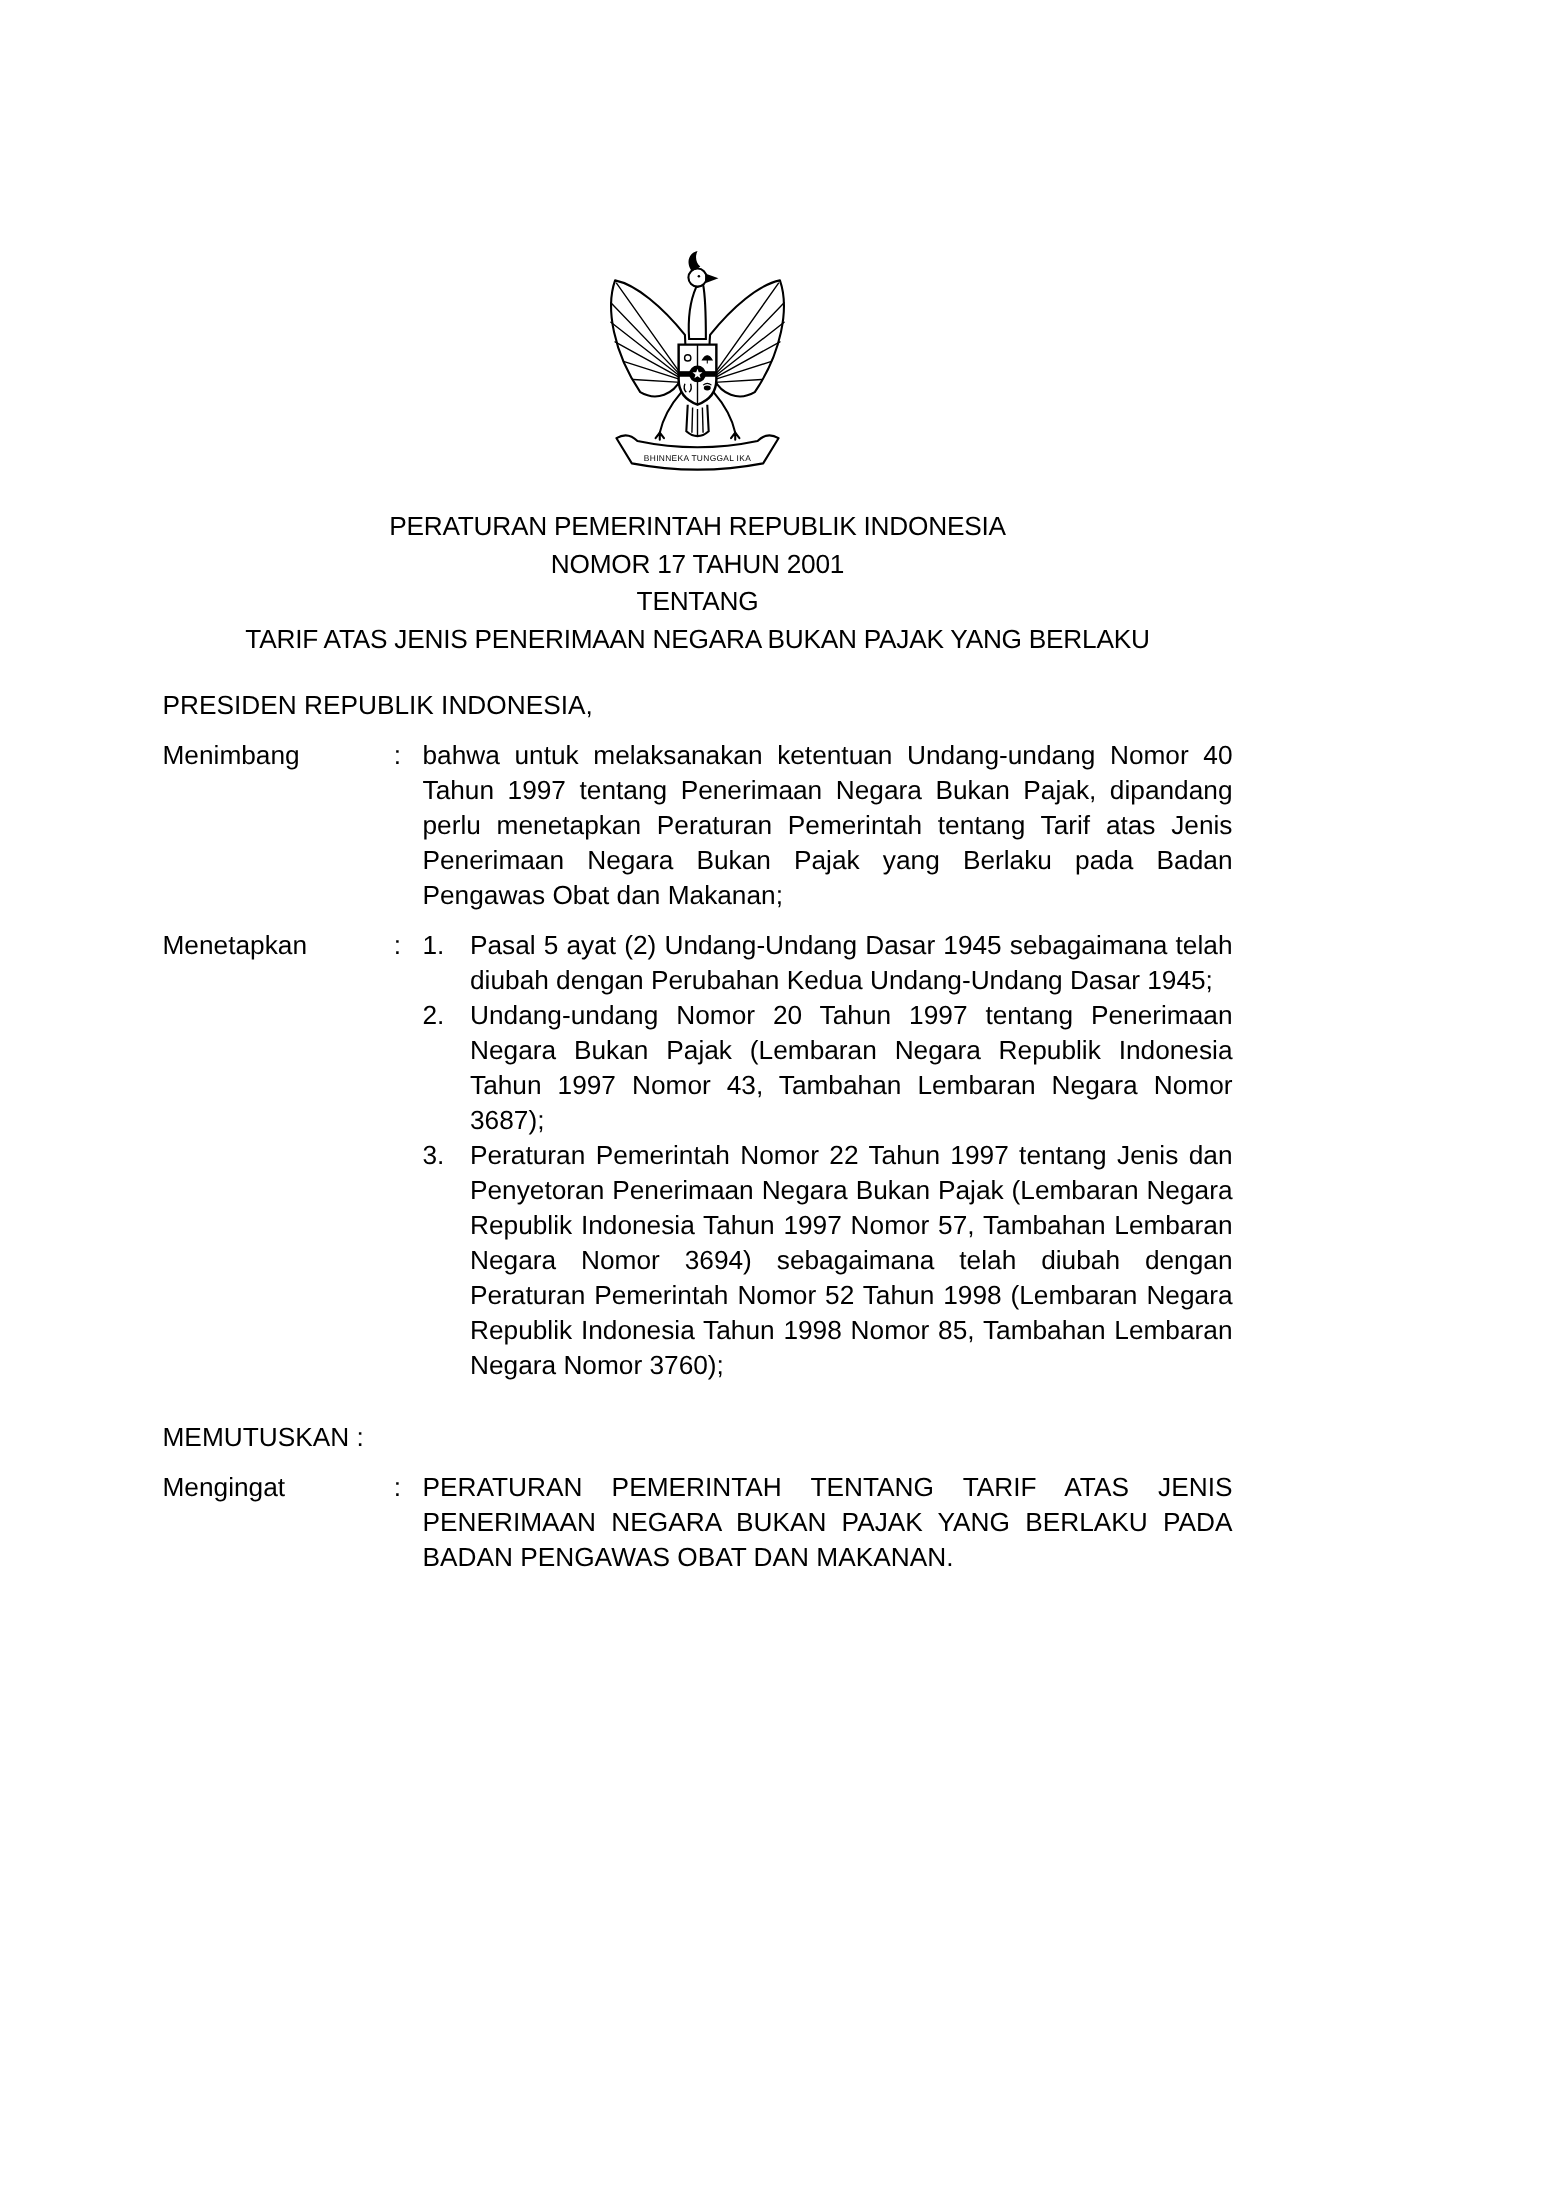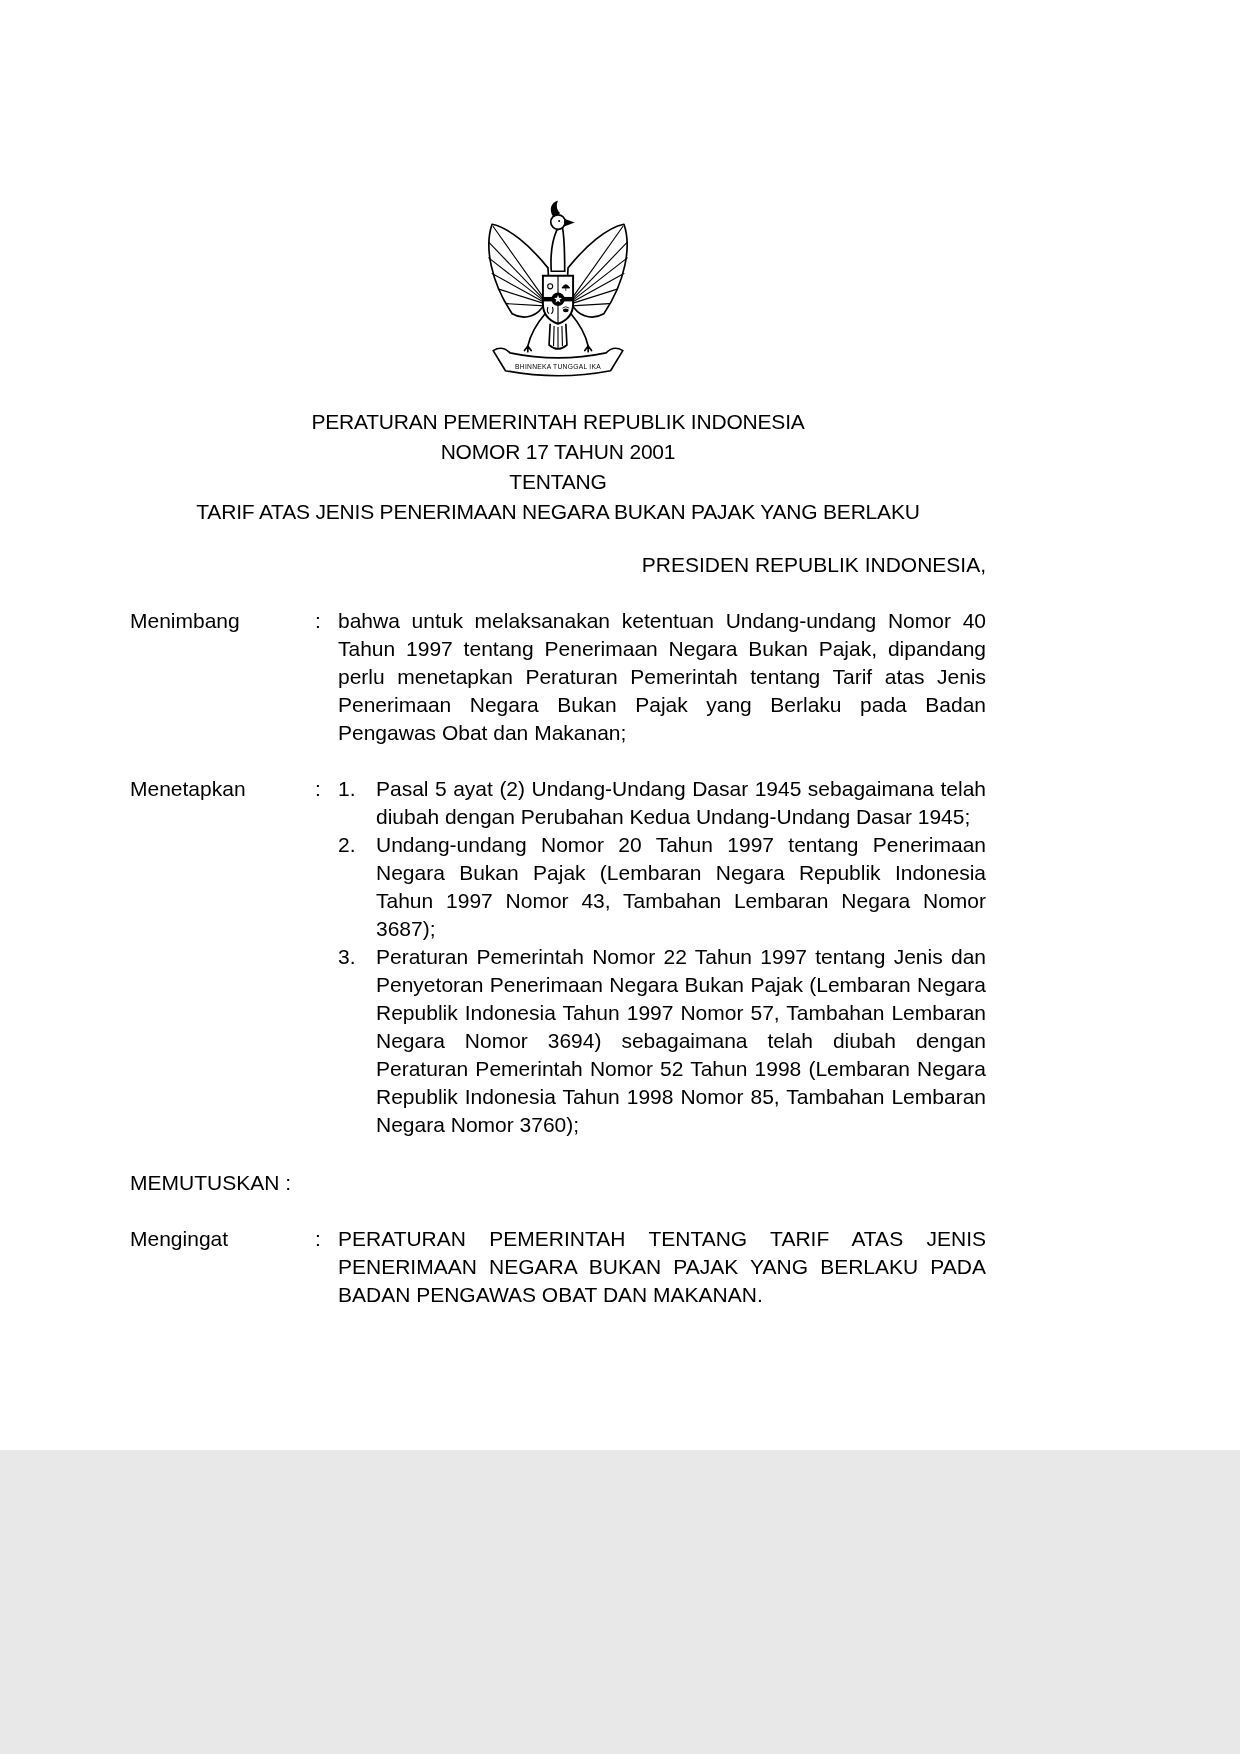--- a/index.html
+++ b/index.html
@@ -1,19 +1,19 @@
 <!DOCTYPE html>
 <html><head>
 <meta charset="utf-8">
 <style>
   html, body { margin: 0; padding: 0; background: #e8e8e8; }
   .page {
     position: relative;
     width: 1240px;
-    height: 1450px;
+    height: 1754px;
     margin: 0 auto;
     background: #ffffff;
     font-family: "Liberation Sans", sans-serif;
     color: #000;
     overflow: hidden;
   }
   .content {
     margin-left: 130px;
     width: 856px;
     padding-top: 193px;
@@ -27,25 +27,25 @@
   .garuda { display: inline-block; }
   .title-block {
     margin-top: 18px;
     text-align: center;
     font-size: 21px;
     line-height: 30px;
     letter-spacing: -0.2px;
   }
   .presiden {
     margin-top: 24px;
-    text-align: right;
+    text-align: left;
   }
   .row {
     display: flex;
-    margin-top: 28px;
+    margin-top: 12px;
     align-items: flex-start;
   }
   .row .label { width: 185px; flex: none; }
   .row .colon { width: 23px; flex: none; }
   .row .body  { flex: 1; text-align: justify; }
   .li { display: flex; }
   .li .num { width: 38px; flex: none; }
   .li .li-text { flex: 1; text-align: justify; }
   .memutuskan {
     margin-top: 30px;

